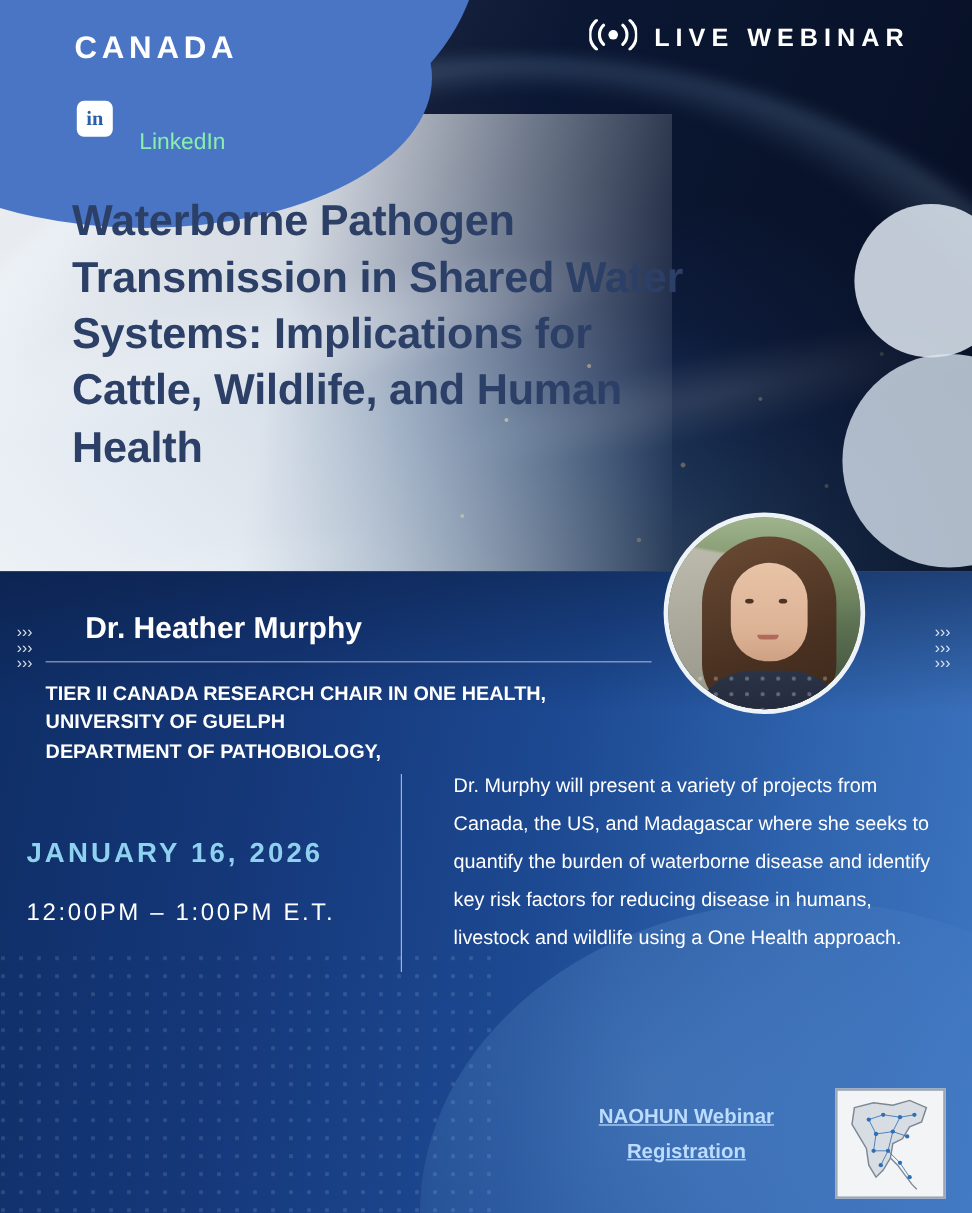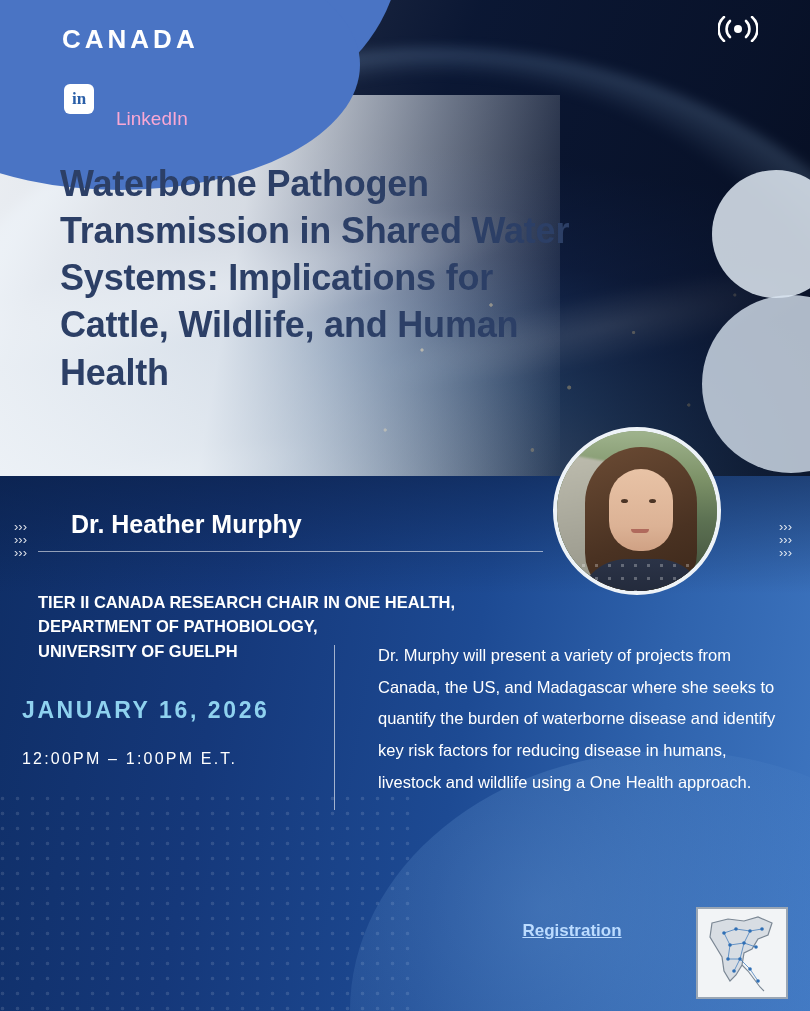--- a/index.html
+++ b/index.html
@@ -101,21 +101,21 @@
   .linkedin-row {
     position: absolute; left: 64px; top: 68px;
     display: flex; align-items: center; gap: 22px;
   }
   .li-badge {
     width: 30px; height: 30px; border-radius: 6px; background: #ffffff;
     color: #2a5fa8; font-size: 17px; font-weight: bold;
     display: flex; align-items: center; justify-content: center;
     font-family: "Liberation Serif", serif;
   }
-  .li-text { color: #f9a8d4; font-size: 19px; margin-top: 40px; }
+  .li-text { color: #86efac; font-size: 19px; margin-top: 40px; }
 
   .live-row {
     position: absolute; right: 52px; top: 16px;
     display: flex; align-items: center; gap: 14px;
   }
   .live-text { color: #ffffff; font-size: 21px; font-weight: bold; letter-spacing: 5px; }
 
   .title {
     position: absolute; left: 28px; top: 160px; width: 520px;
     color: #2c3f66;
@@ -175,29 +175,29 @@
   .speaker {
     position: absolute; left: 38px; top: 510px;
     color: #ffffff; font-size: 25px; font-weight: bold; margin-left: 33px;
   }
   .rule {
     position: absolute; left: 38px; top: 551px; width: 505px; height: 1px;
     background: rgba(255,255,255,0.55);
   }
   .affil {
     position: absolute; left: 38px; top: 566px; width: 520px;
-    color: #ffffff; font-size: 16.5px; font-weight: bold; line-height: 1.47; margin-top: 24px;
+    color: #ffffff; font-size: 16.5px; font-weight: bold; line-height: 1.47;
   }
   .date {
     position: absolute; left: 22px; top: 697px;
     color: #8fd2ef; font-size: 23px; font-weight: bold; letter-spacing: 2.6px;
   }
   .time {
     position: absolute; left: 22px; top: 750px;
-    color: #ffffff; font-size: 16px; letter-spacing: 2.2px;
+    color: #ffffff; font-size: 20px; letter-spacing: 2.2px;
   }
   .vrule {
     position: absolute; left: 334px; top: 645px; width: 1px; height: 165px;
     background: rgba(255,255,255,0.6);
   }
   .abstract {
     position: absolute; left: 378px; top: 640px; width: 404px;
     color: #ffffff; font-size: 16.5px; line-height: 1.92;
   }
 
@@ -300,20 +300,21 @@
     <div class="live-row">
       <span>
         <svg width="40" height="26" viewBox="0 0 40 26" aria-hidden="true">
           <circle cx="20" cy="13" r="4" fill="#ffffff"></circle>
           <path d="M12 5 A11 11 0 0 0 12 21" stroke="#ffffff" stroke-width="2.6" fill="none" stroke-linecap="round"></path>
           <path d="M28 5 A11 11 0 0 1 28 21" stroke="#ffffff" stroke-width="2.6" fill="none" stroke-linecap="round"></path>
           <path d="M6 1 A16 16 0 0 0 6 25" stroke="#ffffff" stroke-width="2.6" fill="none" stroke-linecap="round"></path>
           <path d="M34 1 A16 16 0 0 1 34 25" stroke="#ffffff" stroke-width="2.6" fill="none" stroke-linecap="round"></path>
         </svg>
       </span>
+      <span class="live-text">LIVE WEBINAR</span>
     </div>
 
     <h1 class="title">Waterborne Pathogen Transmission in Shared Water Systems: Implications for Cattle, Wildlife, and Human Health</h1>
   </div>
 
   <div class="lower">
     <div class="lower-fade"></div>
     <div class="dots"></div>
     <div class="swoosh"></div>
   </div>
@@ -327,42 +328,43 @@
     <span>›››</span>
       <span>›››</span>
       <span>›››</span>
   </div>
 
   <div class="speaker">Dr. Heather Murphy</div>
   <div class="rule"></div>
 
   <div class="affil">
     <div>TIER II CANADA RESEARCH CHAIR IN ONE HEALTH,</div>
+    <div>UNIVERSITY OF GUELPH</div>
     <div>DEPARTMENT OF PATHOBIOLOGY,</div>
-    <div>UNIVERSITY OF GUELPH</div>
   </div>
 
   <div class="date">JANUARY 16, 2026</div>
   <div class="time">12:00PM – 1:00PM E.T.</div>
   <div class="vrule"></div>
 
   <div class="abstract">Dr. Murphy will present a variety of projects from Canada, the US, and Madagascar where she seeks to quantify the burden of waterborne disease and identify key risk factors for reducing disease in humans, livestock and wildlife using a One Health approach.</div>
 
   <div class="headshot">
     <div class="hs-bg"></div>
     <div class="hs-path"></div>
     <div class="hs-hair"></div>
     <div class="hs-face"></div>
     <div class="hs-eye l"></div>
     <div class="hs-eye r"></div>
     <div class="hs-mouth"></div>
     <div class="hs-body"></div>
   </div>
 
   <div class="register">
+    <a href="#" class="link">NAOHUN Webinar</a>
     <a href="#" class="link">Registration</a>
   </div>
 
   <div class="maplogo">
     <svg width="88" height="88" viewBox="0 0 88 88" aria-hidden="true">
       <rect x="0" y="0" width="88" height="88" fill="#f2f4f6"></rect>
       <path d="M14 14 L30 10 L46 12 L60 8 L74 14 L70 26 L60 30 L54 40 L46 44 L44 56 L38 66 L32 72 L26 62 L24 48 L18 38 L12 28 Z" fill="#d8dde3" stroke="#7b8794" stroke-width="1.2"></path>
       <path d="M44 56 L50 62 L56 70 L62 78 L66 82" fill="none" stroke="#7b8794" stroke-width="1.1"></path>
       <g fill="#2f6fb5">
         <circle cx="26" cy="24" r="1.8"></circle>

